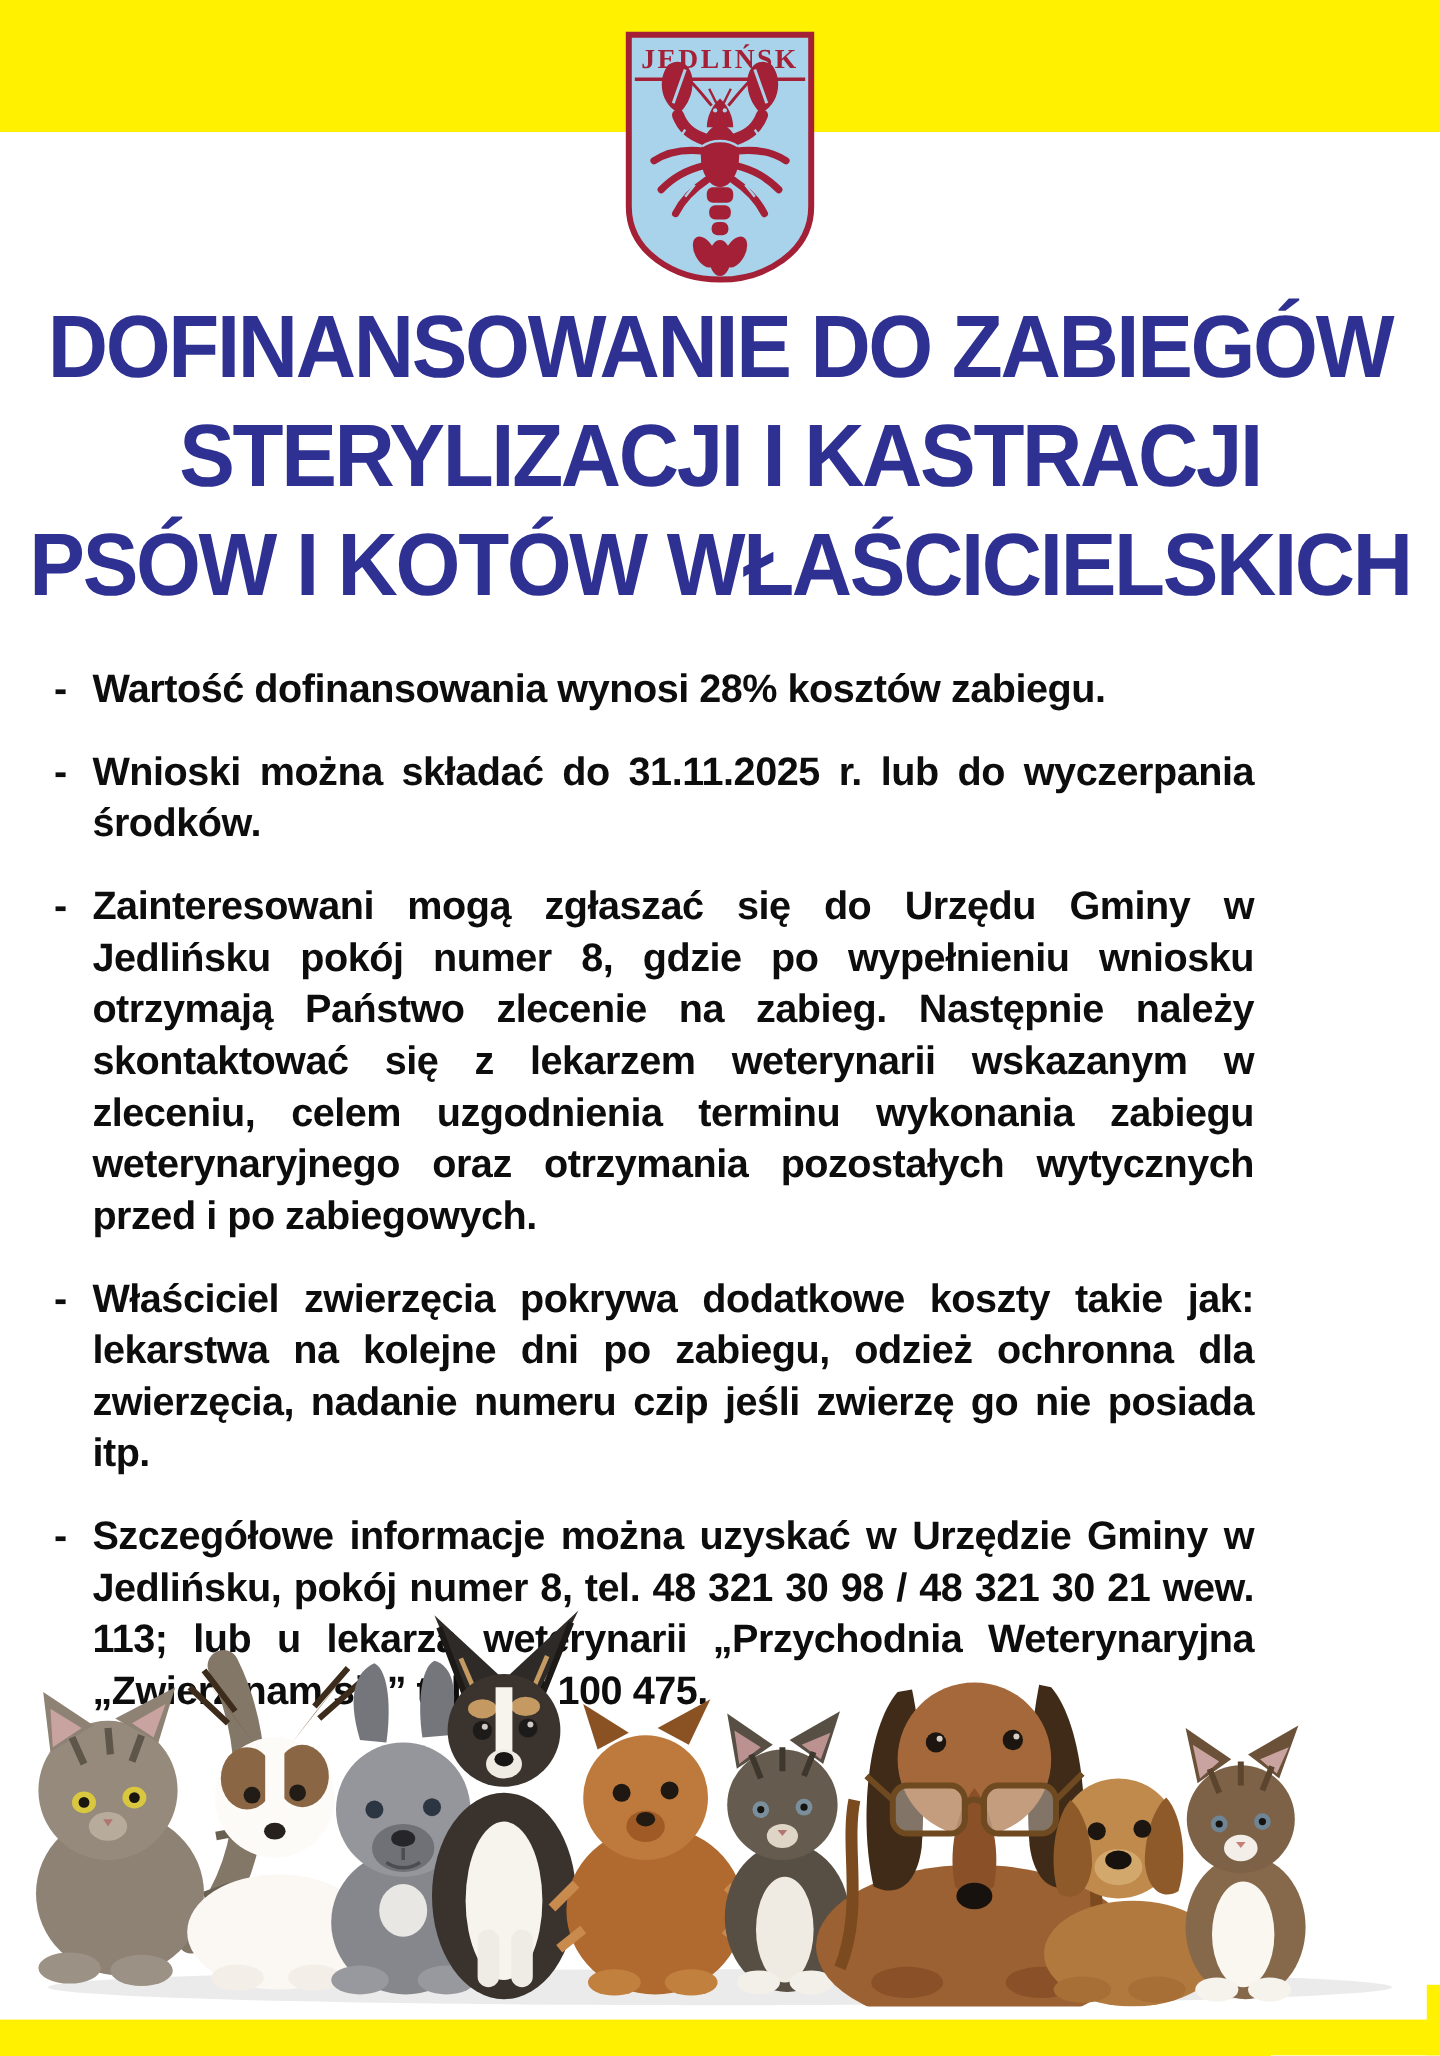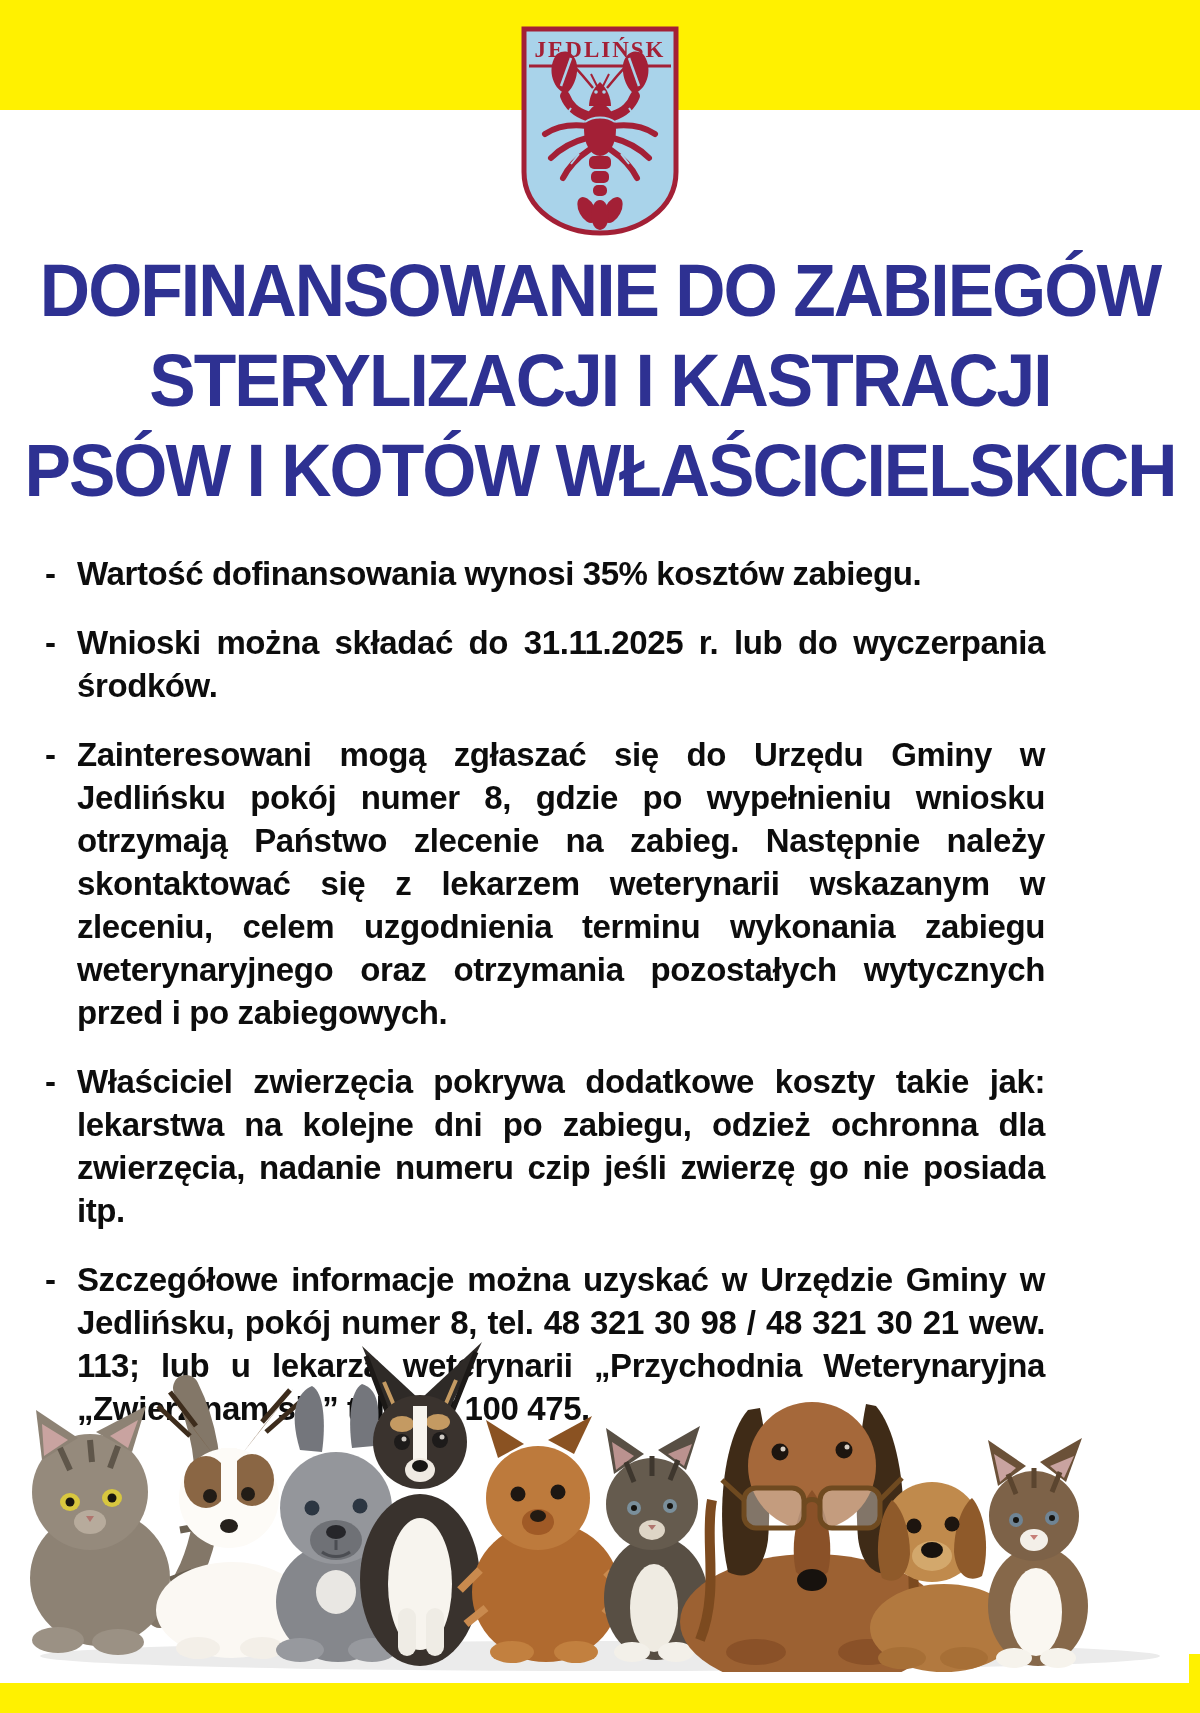--- a/index.html
+++ b/index.html
@@ -117,21 +117,21 @@
 
   <div class="title">
     <div>DOFINANSOWANIE DO ZABIEGÓW</div>
     <div>STERYLIZACJI I KASTRACJI</div>
     <div>PSÓW I KOTÓW WŁAŚCICIELSKICH</div>
   </div>
 
   <div class="content">
     <div class="bullet">
       <span class="dash">-</span>
-      <span>Wartość dofinansowania wynosi 35% kosztów zabiegu.</span>
+      <span>Wartość dofinansowania wynosi 28% kosztów zabiegu.</span>
     </div>
     <div class="bullet">
       <span class="dash">-</span>
       <span>Wnioski można składać do 31.11.2025 r. lub do wyczerpania środków.</span>
     </div>
     <div class="bullet">
       <span class="dash">-</span>
       <span>Zainteresowani mogą zgłaszać się do Urzędu Gminy w Jedlińsku pokój numer 8, gdzie po wypełnieniu wniosku otrzymają Państwo zlecenie na zabieg. Następnie należy skontaktować się z lekarzem weterynarii wskazanym w zleceniu, celem uzgodnienia terminu wykonania zabiegu weterynaryjnego oraz otrzymania pozostałych wytycznych przed i po zabiegowych.</span>
     </div>
     <div class="bullet">

